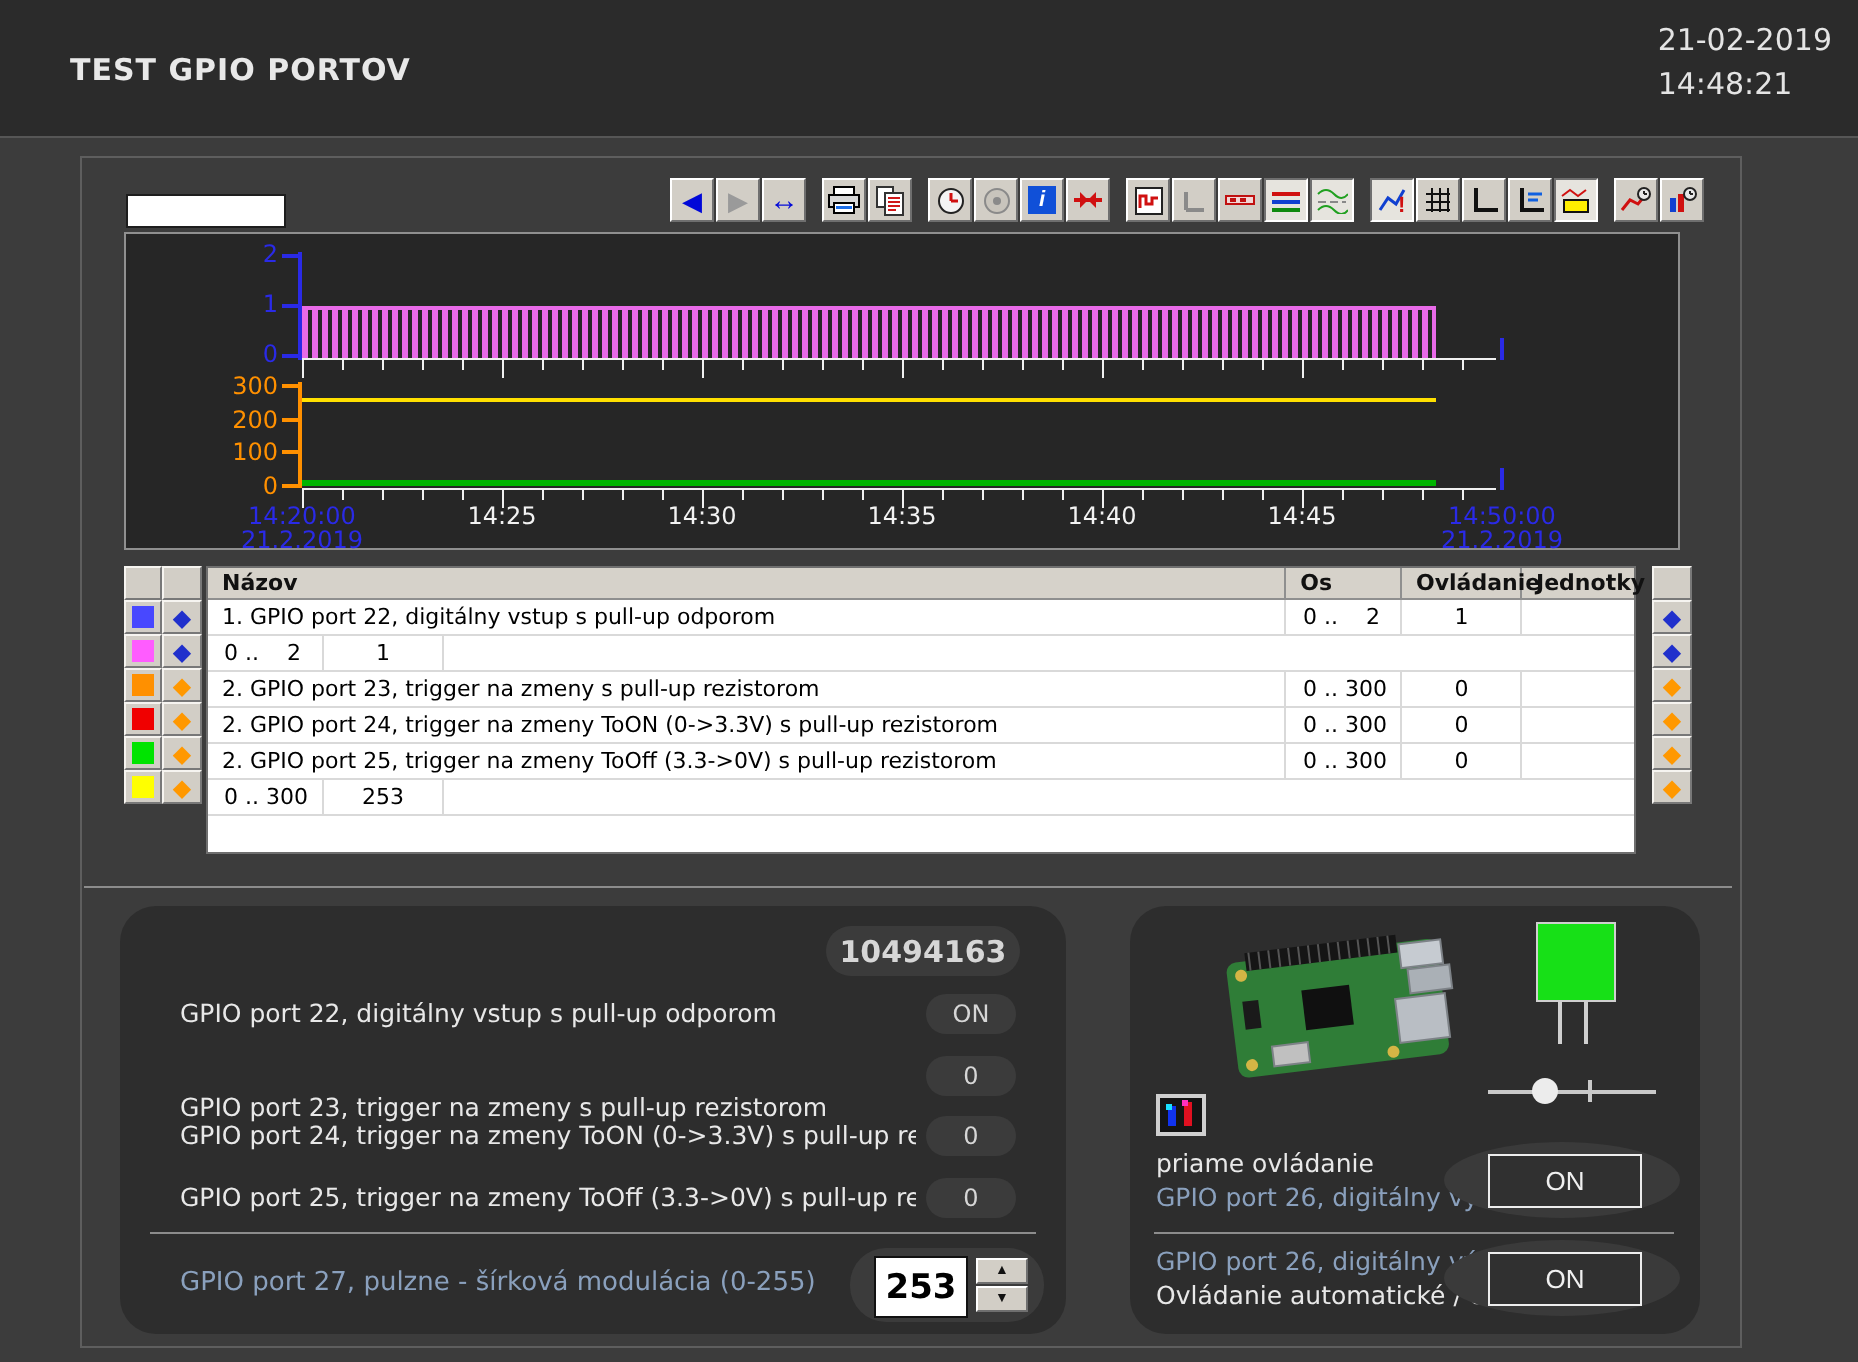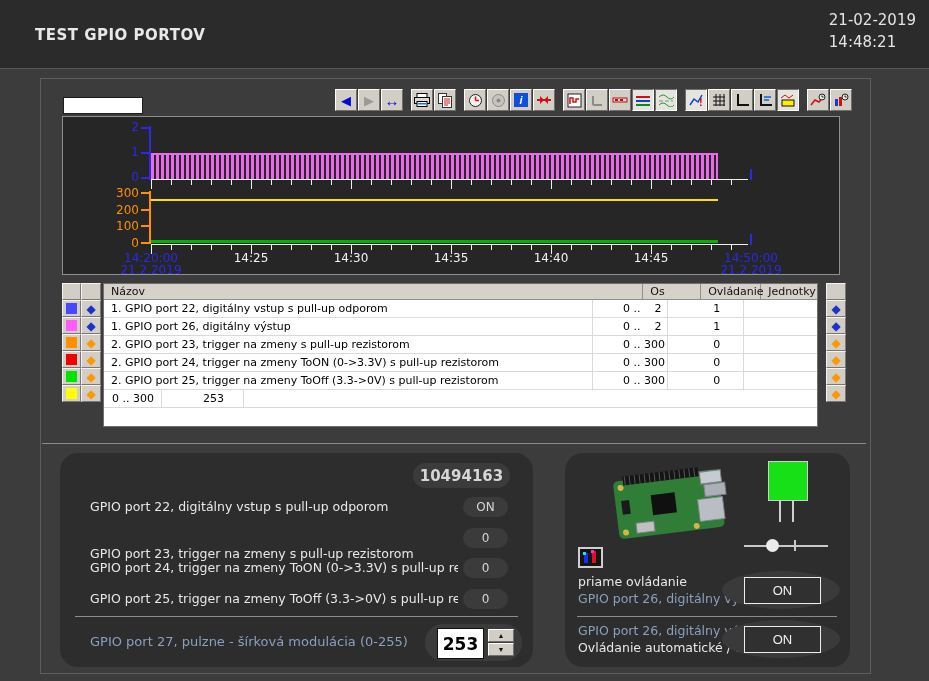--- a/index.html
+++ b/index.html
@@ -43,23 +43,23 @@
   .ticks-minor{position:absolute;left:88px;width:597px;height:5px;background:repeating-linear-gradient(90deg,#f0f0f0 0 1px,transparent 1px 20px);}
   .ticks-major{position:absolute;left:88px;width:597px;height:9px;background:repeating-linear-gradient(90deg,#f0f0f0 0 1px,transparent 1px 100px);}
 
   
   .cellbtn{position:absolute;width:17px;height:15px;background:#d2cec6;border:1px solid;border-color:#f6f4f0 #787878 #787878 #f6f4f0;display:flex;align-items:center;justify-content:center;cursor:pointer;}
   .cellbtn.wide{width:18px;}
   .dia{font-size:12px;line-height:1;}
   .dia::before{content:"◆";}
   .sw{width:11px;height:11px;}
   #dtable{position:absolute;left:103px;top:283px;width:715px;height:144px;background:#fff;border:1px solid #6f6f6f;box-sizing:border-box;font-size:11px;color:#000;}
-  .thead{display:flex;height:16px;background:#d6d2ca;}
+  .thead{display:flex;height:16px;background:#d6d2ca;font-weight:bold;}
   .thead>div{border-right:1px solid #8f8f8f;border-bottom:1px solid #8f8f8f;box-sizing:border-box;padding:1px 0 0 7px;font-size:11px;color:#111;}
-  .trow{display:flex;height:17px;border-bottom:1px solid #d9d9d9;cursor:default;gap:22px;}
+  .trow{display:flex;height:17px;border-bottom:1px solid #d9d9d9;cursor:default;}
   .trow>div{border-right:1px solid #d9d9d9;box-sizing:border-box;padding-top:2px;}
   .c-name{width:541px;padding-left:7px;white-space:nowrap;overflow:hidden;}
   .c-os{width:58px;padding-left:8px;white-space:pre;}
   .c-last{width:60px;text-align:center;}
   .c-units{width:56px;border-right:none !important;}
 
   
   #hsep{position:absolute;left:42px;top:443px;width:824px;height:1px;background:#8c8c8c;}
   .card{position:absolute;top:453px;height:214px;background:#2d2d2d;border-radius:18px;}
   #card-left{left:60px;width:473px;}
@@ -321,21 +321,20 @@
       <div class="c-last">Ovládanie</div>
       <div class="c-units">Jednotky</div>
     </div>
     <div class="trow">
         <div class="c-name">1. GPIO port 22, digitálny vstup s pull-up odporom</div>
         <div class="c-os">0 ..    2</div>
         <div class="c-last">1</div>
         <div class="c-units"></div>
       </div>
     <div class="trow">
-        <div class="c-name">1. GPIO port 26, digitálny výstup</div>
         <div class="c-os">0 ..    2</div>
         <div class="c-last">1</div>
         <div class="c-units"></div>
       </div>
     <div class="trow">
         <div class="c-name">2. GPIO port 23, trigger na zmeny s pull-up rezistorom</div>
         <div class="c-os">0 .. 300</div>
         <div class="c-last">0</div>
         <div class="c-units"></div>
       </div>

